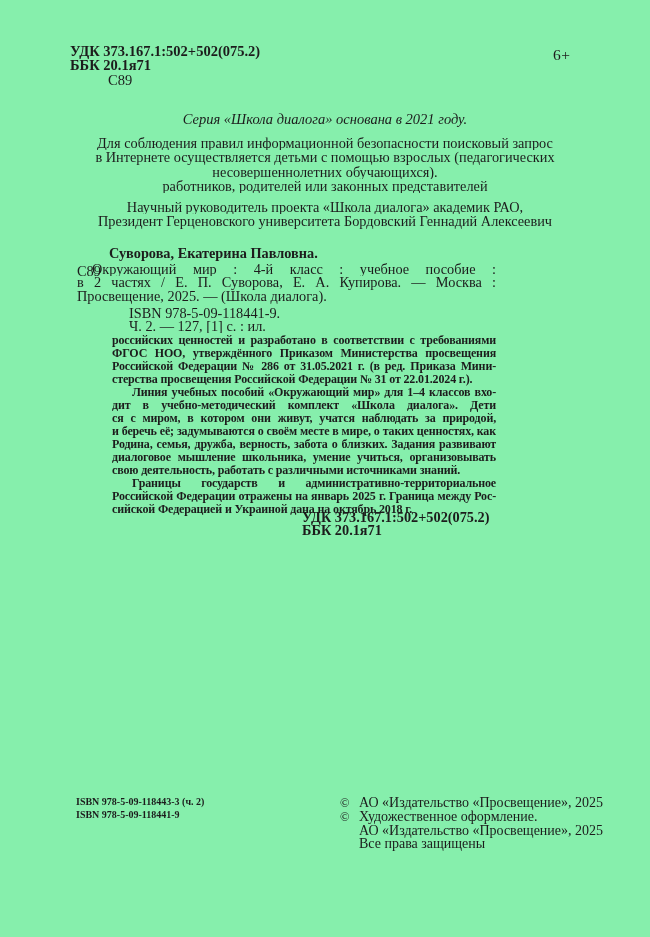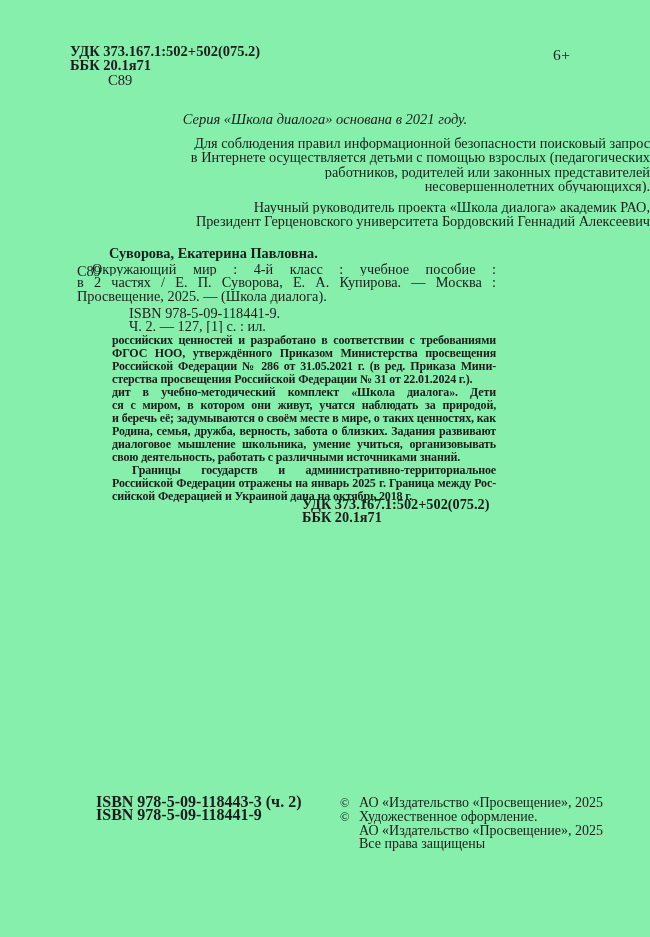--- a/index.html
+++ b/index.html
@@ -16,21 +16,21 @@
 
   .age { position:absolute; left:553px; top:46px; font-size:15.5px; letter-spacing:0.5px; }
 
   
   .series { position:absolute; left:0; top:111px; width:650px; text-align:center;
             font-style:italic; font-size:14.5px; }
 
   
   .center-block { position:absolute; left:0; width:650px; text-align:center;
                   font-size:14.3px; line-height:14.3px; }
-  .center-block div { height:14.3px; overflow:hidden; white-space:nowrap;text-align:right; }
+  .center-block div { height:14.3px; overflow:hidden; white-space:nowrap; }
   .info { top:136px; }
   .supervisor { top:200px; }
 
   
   .card { position:absolute; left:77px; top:246px; width:419px; font-size:14.3px; }
   .author { margin-left:32px; line-height:14px; }
   .desc-row { position:relative; margin-top:2.5px; }
   .desc-row .sign { position:absolute; left:0; top:0; }
   .desc { }
   .d-line { text-align:justify; text-align-last:justify; line-height:13.7px; height:13.7px; overflow:hidden; }
@@ -41,21 +41,21 @@
 
   .annotation { margin-left:35px; width:384px; margin-top:0.5px;
                 font-size:12px; font-weight:bold; letter-spacing:-0.15px; }
   .a-line { text-align:justify; text-align-last:justify; line-height:13px; height:13px; overflow:hidden; }
   .a-line.first { text-indent:20px; }
   .a-line.last { text-align-last:left; }
 
   .udk-bottom { margin-left:225px; margin-top:-5px; line-height:13.5px; font-size:14.3px; }
 
   
-  .bottom-isbn { position:absolute; left:76px; top:796px; font-size:16px; line-height:12.8px;margin-left:20px; }
+  .bottom-isbn { position:absolute; left:76px; top:796px; font-size:10px; line-height:12.8px; }
   .copyright { position:absolute; left:308px; top:796px; font-size:14px; line-height:13.1px;margin-left:32px; }
   .c-row { white-space:nowrap; }
   .c-sym { display:inline-block; width:19px; font-size:12.5px; }
 </style>
 </head>
 <body>
 
 <div class="page">
 
   <div class="top-block">
@@ -64,22 +64,22 @@
     <div class="sign-top">С89</div>
   </div>
 
   <div class="age">6+</div>
 
   <div class="series">Серия «Школа диалога» основана в 2021 году.</div>
 
   <div class="center-block info">
     <div>Для соблюдения правил информационной безопасности поисковый запрос</div>
     <div>в Интернете осуществляется детьми с помощью взрослых (педагогических</div>
+    <div>несовершеннолетних обучающихся).</div>
     <div>работников, родителей или законных представителей</div>
-    <div>несовершеннолетних обучающихся).</div>
   </div>
 
   <div class="center-block supervisor">
     <div>Научный руководитель проекта «Школа диалога» академик РАО,</div>
     <div>Президент Герценовского университета Бордовский Геннадий Алексеевич</div>
   </div>
 
   <div class="card">
     <div class="author bold">Суворова, Екатерина Павловна.</div>
 
@@ -96,20 +96,21 @@
       <div>ISBN 978-5-09-118441-9.</div>
       <div>Ч. 2. — 127, [1] с. : ил.</div>
     </div>
 
     <div class="annotation">
       <div class="a-line">российских ценностей и разработано в соответствии с требованиями</div>
       <div class="a-line">ФГОС НОО, утверждённого Приказом Министерства просвещения</div>
       <div class="a-line">Российской Федерации № 286 от 31.05.2021 г. (в ред. Приказа Мини-</div>
       <div class="a-line last">стерства просвещения Российской Федерации № 31 от 22.01.2024 г.).</div>
 
+      <div class="a-line first">Линия учебных пособий «Окружающий мир» для 1–4 классов вхо-</div>
       <div class="a-line">дит в учебно-методический комплект «Школа диалога». Дети знакомят-</div>
       <div class="a-line">ся с миром, в котором они живут, учатся наблюдать за природой, любить</div>
       <div class="a-line">и беречь её; задумываются о своём месте в мире, о таких ценностях, как</div>
       <div class="a-line">Родина, семья, дружба, верность, забота о близких. Задания развивают</div>
       <div class="a-line">диалоговое мышление школьника, умение учиться, организовывать</div>
       <div class="a-line last">свою деятельность, работать с различными источниками знаний.</div>
 
       <div class="a-line first">Границы государств и административно-территориальное устройство</div>
       <div class="a-line">Российской Федерации отражены на январь 2025 г. Граница между Рос-</div>
       <div class="a-line last">сийской Федерацией и Украиной дана на октябрь 2018 г.</div>

